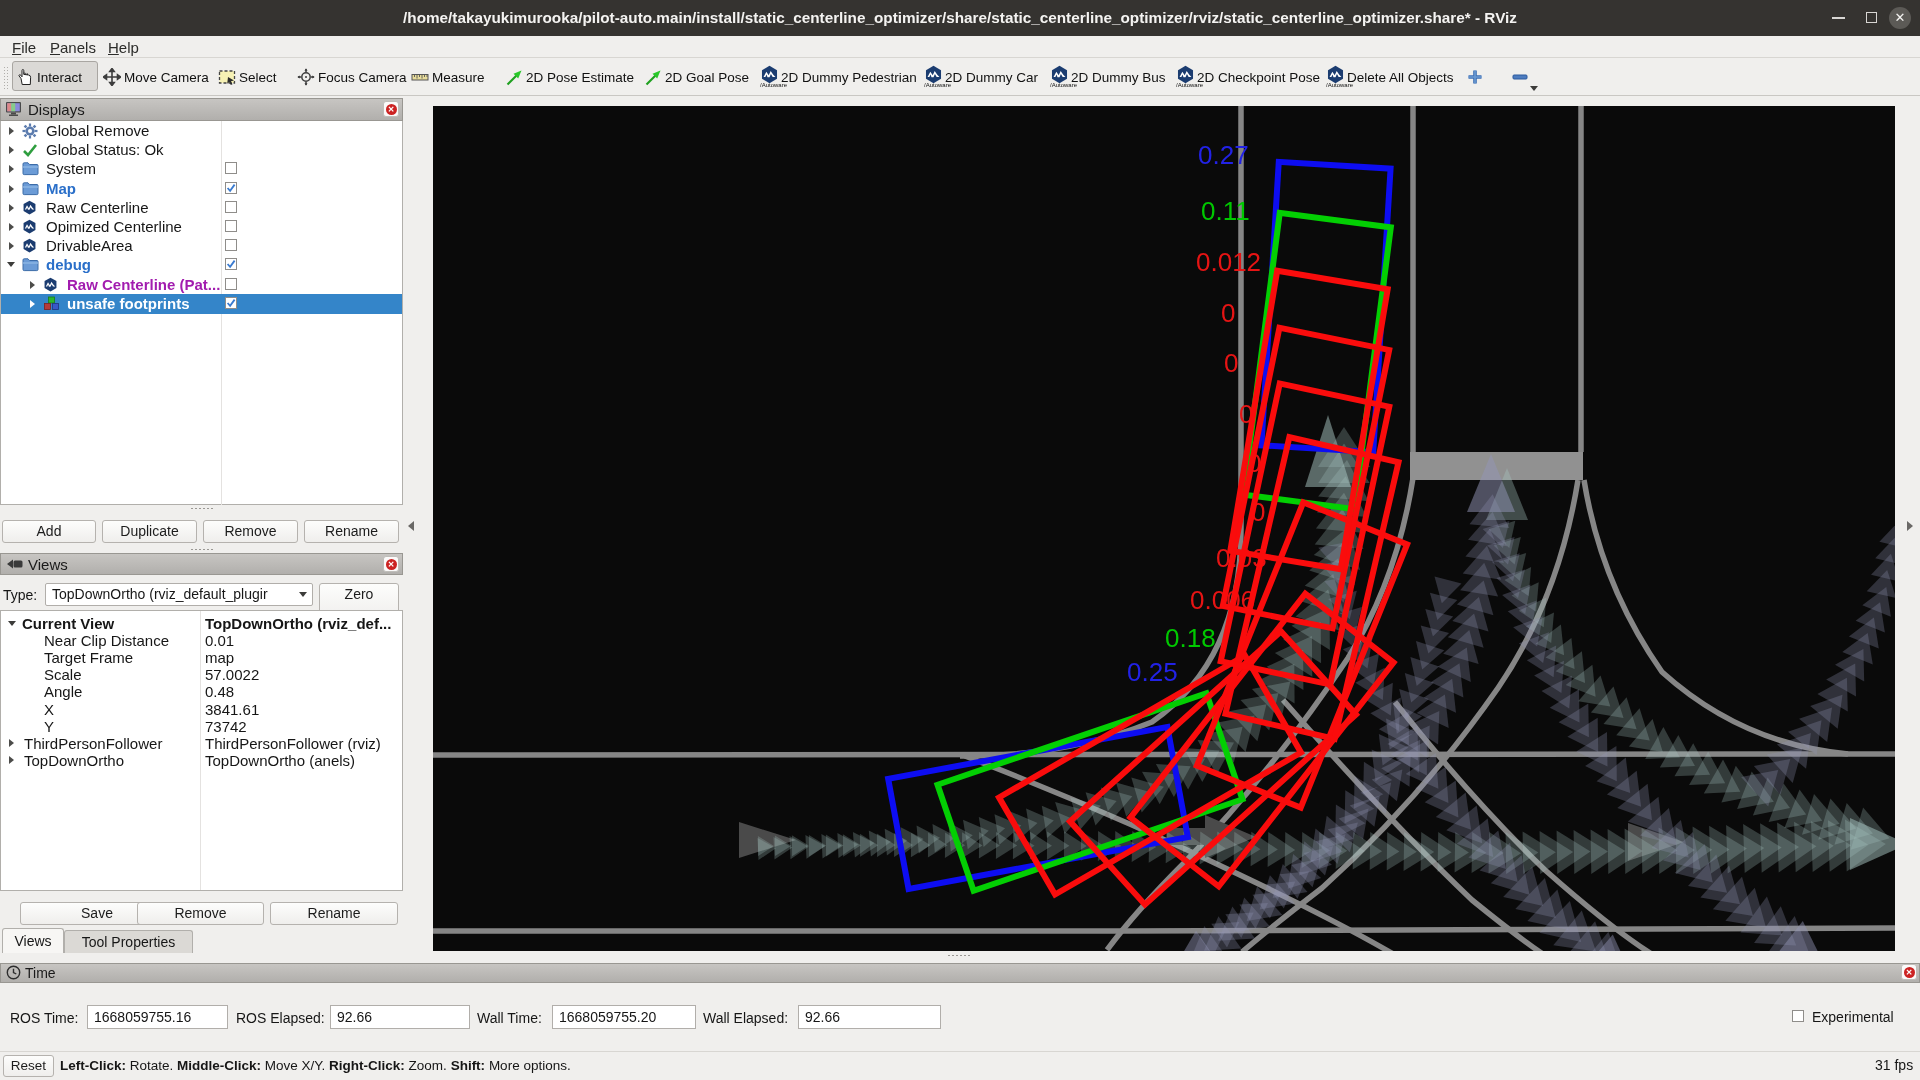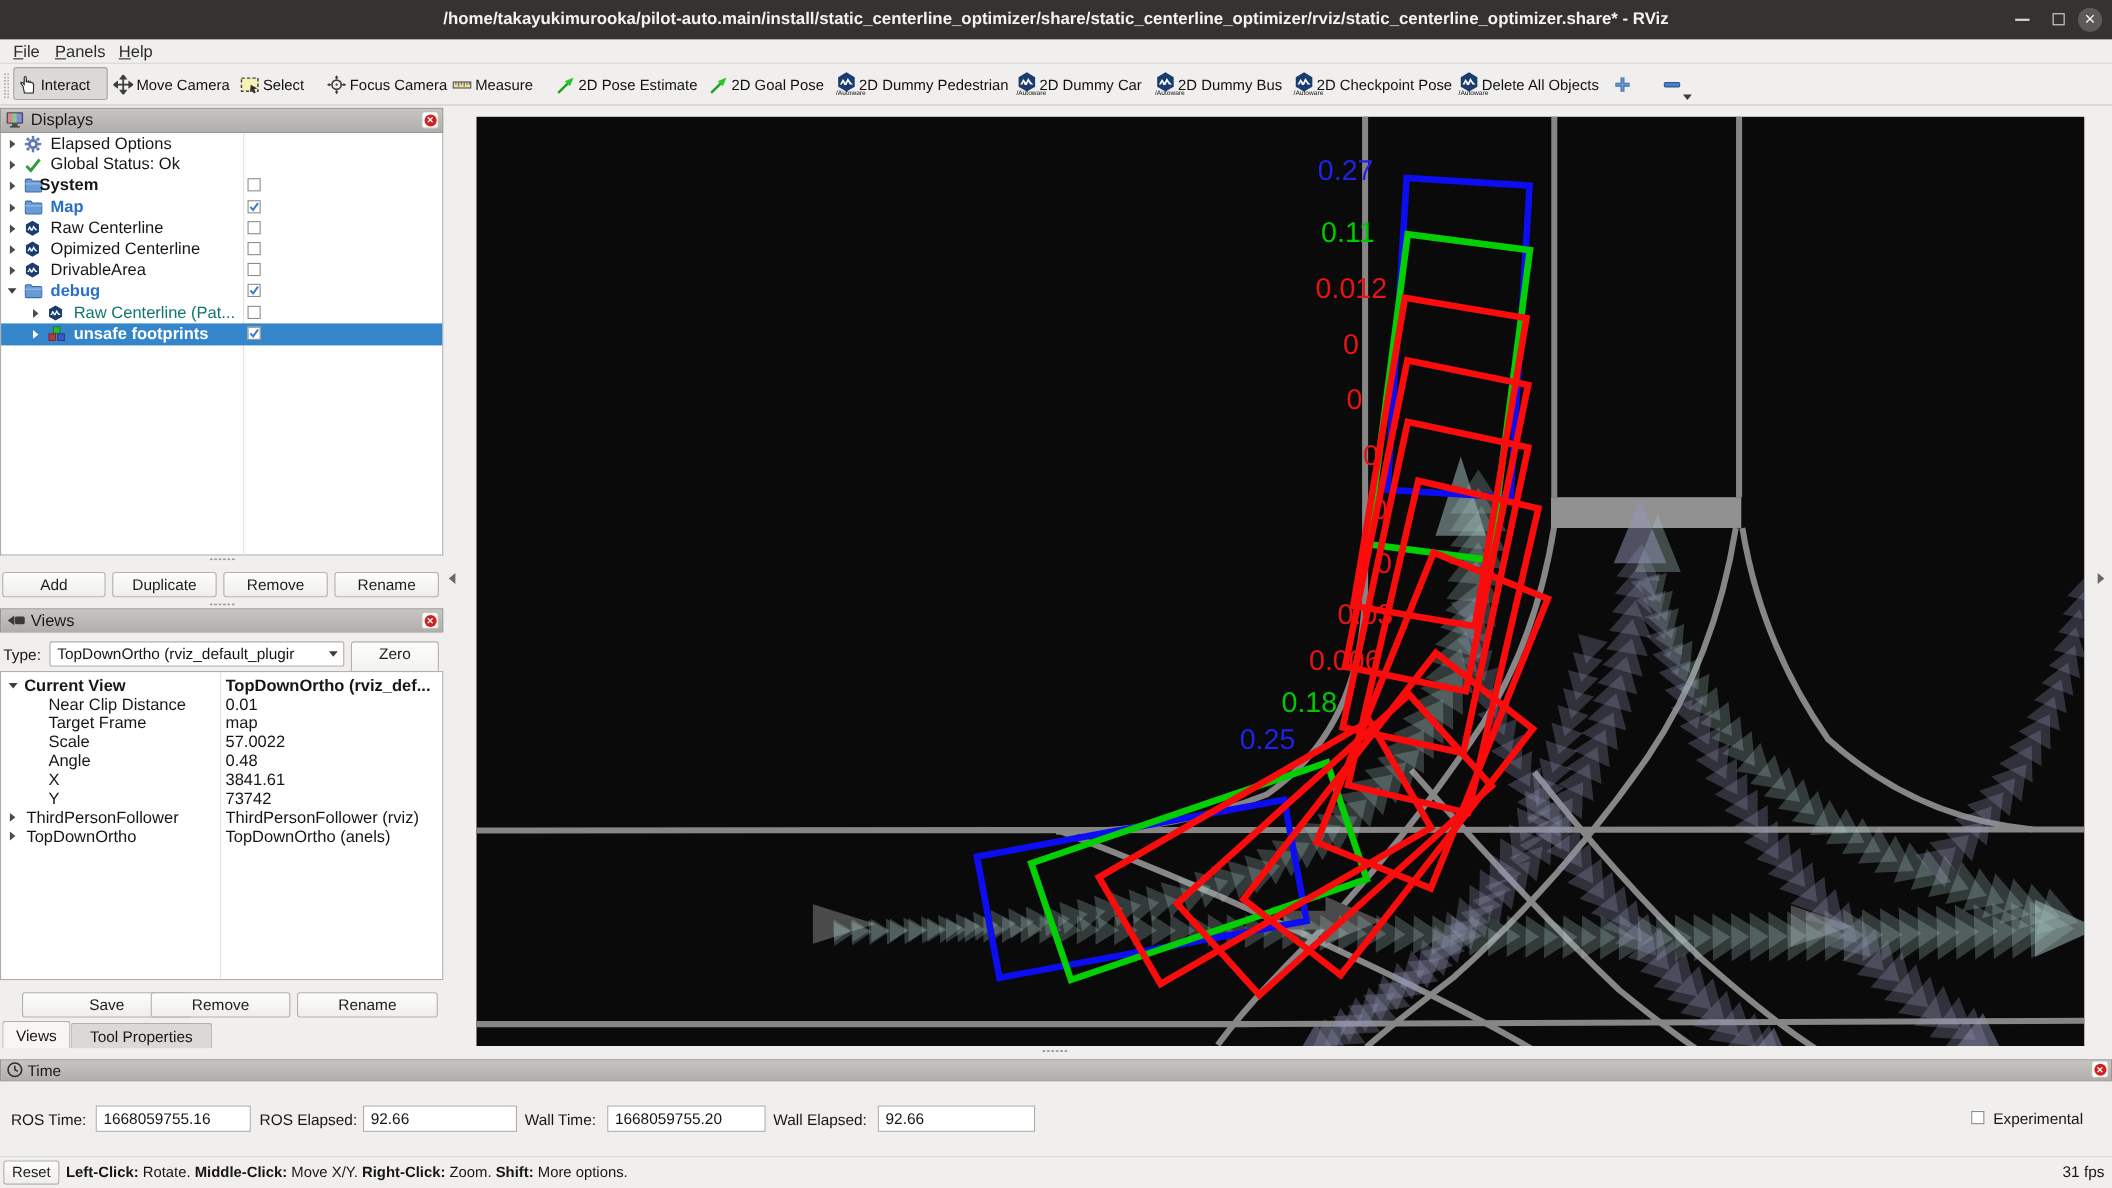--- a/index.html
+++ b/index.html
@@ -158,32 +158,32 @@
           <rect x="0.5" y="6.9" width="3" height="2.2"></rect>
           <rect x="12.5" y="6.9" width="3" height="2.2"></rect>
           <rect x="2.2" y="2.2" width="2.6" height="2.6" transform="rotate(45 3.5 3.5)"></rect>
           <rect x="11.2" y="2.2" width="2.6" height="2.6" transform="rotate(45 12.5 3.5)"></rect>
           <rect x="2.2" y="11.2" width="2.6" height="2.6" transform="rotate(45 3.5 12.5)"></rect>
           <rect x="11.2" y="11.2" width="2.6" height="2.6" transform="rotate(45 12.5 12.5)"></rect>
         </g>
       </g>
       <circle cx="8" cy="8" r="2" fill="#fff"></circle>
     </svg></div>
-<div class="abs row-txt" style="left:46px;top:122px;font-weight:normal;color:#161616">Elapsed Options</div>
+<div class="abs row-txt" style="left:46px;top:122px;font-weight:normal;color:#161616">Global Remove</div>
 <div class="abs" style="left:9px;top:146.2px;width:0;height:0;border-left:5px solid #4c4c4a;border-top:4px solid transparent;border-bottom:4px solid transparent"></div>
 <div class="abs" style="left:22px;top:142px"><svg width="16" height="16" viewBox="0 0 16 16">
       <path d="M2 9 L6 13 L14 3" stroke="#2f9e3f" stroke-width="2.6" fill="none"></path>
     </svg></div>
 <div class="abs row-txt" style="left:46px;top:141px;font-weight:normal;color:#161616">Global Status: Ok</div>
 <div class="abs" style="left:9px;top:165.39999999999998px;width:0;height:0;border-left:5px solid #4c4c4a;border-top:4px solid transparent;border-bottom:4px solid transparent"></div>
 <div class="abs" style="left:22px;top:161px"><svg width="17" height="15" viewBox="0 0 17 15">
       <path d="M1 3 Q1 1.8 2.2 1.8 L6 1.8 L7.5 3.5 L15 3.5 Q16 3.5 16 4.5 L16 12.5 Q16 13.6 14.8 13.6 L2.2 13.6 Q1 13.6 1 12.4 Z" fill="#6b9bd6" stroke="#3c6ca8" stroke-width="1"></path>
       <path d="M1 6 L16 6" stroke="#8db6e4" stroke-width="1.4"></path>
     </svg></div>
-<div class="abs row-txt" style="left:36px;top:160px;font-weight:bold;color:#161616">System</div>
+<div class="abs row-txt" style="left:46px;top:160px;font-weight:normal;color:#161616">System</div>
 <div class="abs" style="left:225px;top:162.39999999999998px;width:12px;height:12px;background:#fff;border:1px solid #8f8d8a"></div>
 <div class="abs" style="left:9px;top:184.59999999999997px;width:0;height:0;border-left:5px solid #4c4c4a;border-top:4px solid transparent;border-bottom:4px solid transparent"></div>
 <div class="abs" style="left:22px;top:181px"><svg width="17" height="15" viewBox="0 0 17 15">
       <path d="M1 3 Q1 1.8 2.2 1.8 L6 1.8 L7.5 3.5 L15 3.5 Q16 3.5 16 4.5 L16 12.5 Q16 13.6 14.8 13.6 L2.2 13.6 Q1 13.6 1 12.4 Z" fill="#6b9bd6" stroke="#3c6ca8" stroke-width="1"></path>
       <path d="M1 6 L16 6" stroke="#8db6e4" stroke-width="1.4"></path>
     </svg></div>
 <div class="abs row-txt" style="left:46px;top:180px;font-weight:bold;color:#2a6fc9">Map</div>
 <div class="abs" style="left:225px;top:181.59999999999997px;width:12px;height:12px;background:#fff;border:1px solid #8f8d8a">
     <svg width="10" height="10" viewBox="0 0 10 10" style="display:block">
       <path d="M1.6 5 L4.1 7.8 L8.6 1.6" stroke="#3a7bd0" stroke-width="1.8" fill="none"></path>
@@ -219,21 +219,21 @@
 <div class="abs" style="left:225px;top:258.3999999999999px;width:12px;height:12px;background:#fff;border:1px solid #8f8d8a">
     <svg width="10" height="10" viewBox="0 0 10 10" style="display:block">
       <path d="M1.6 5 L4.1 7.8 L8.6 1.6" stroke="#3a7bd0" stroke-width="1.8" fill="none"></path>
     </svg>
   </div>
 <div class="abs" style="left:30px;top:280.5999999999999px;width:0;height:0;border-left:5px solid #4c4c4a;border-top:4px solid transparent;border-bottom:4px solid transparent"></div>
 <div class="abs" style="left:43px;top:277px"><svg width="15" height="15" viewBox="0 0 24 24">
       <polygon points="12,1 21.5,6.5 21.5,17.5 12,23 2.5,17.5 2.5,6.5" fill="#1b3c70"></polygon>
       <path d="M4.5 15 L8 8.5 L11 13 L13.5 7.5 L16.5 12 L19.5 15 L16 15 L13.8 11.5 L12 15.5 L9.5 15.5 L8.2 12 L6.8 15 Z" fill="#ffffff"></path>
     </svg></div>
-<div class="abs row-txt" style="left:67px;top:276px;font-weight:normal;color:#0f766e">Raw Centerline (Pat...</div>
+<div class="abs row-txt" style="left:67px;top:276px;font-weight:bold;color:#a21caf">Raw Centerline (Pat...</div>
 <div class="abs" style="left:225px;top:277.5999999999999px;width:12px;height:12px;background:#fff;border:1px solid #8f8d8a"></div>
 <div class="abs" style="left:1px;top:294px;width:401px;height:20px;background:#3485c9"></div>
 <div class="abs" style="left:30px;top:299.7999999999999px;width:0;height:0;border-left:5px solid #fff;border-top:4px solid transparent;border-bottom:4px solid transparent"></div>
 <div class="abs" style="left:43px;top:296px"><svg width="17" height="16" viewBox="0 0 17 16">
       <rect x="5.5" y="1" width="6" height="6" fill="#2db52d" stroke="#1a7a1a" stroke-width="0.8"></rect>
       <rect x="9.5" y="7.5" width="6" height="6" fill="#3858c8" stroke="#20357e" stroke-width="0.8"></rect>
       <rect x="1.5" y="7.5" width="6" height="6" fill="#b53a3a" stroke="#7e2020" stroke-width="0.8"></rect>
     </svg></div>
 <div class="abs row-txt" style="left:67px;top:295px;font-weight:bold;color:#ffffff">unsafe footprints</div>
 <div class="abs" style="left:225px;top:296.7999999999999px;width:12px;height:12px;background:#fff;border:1px solid #8f8d8a">

